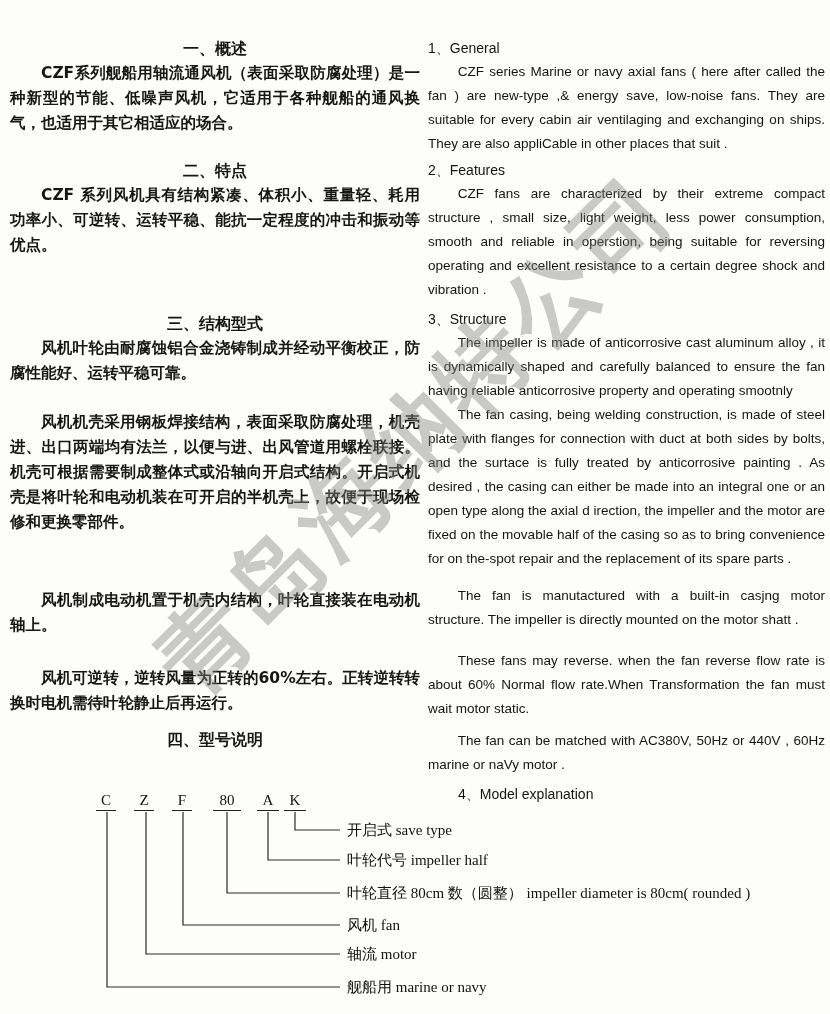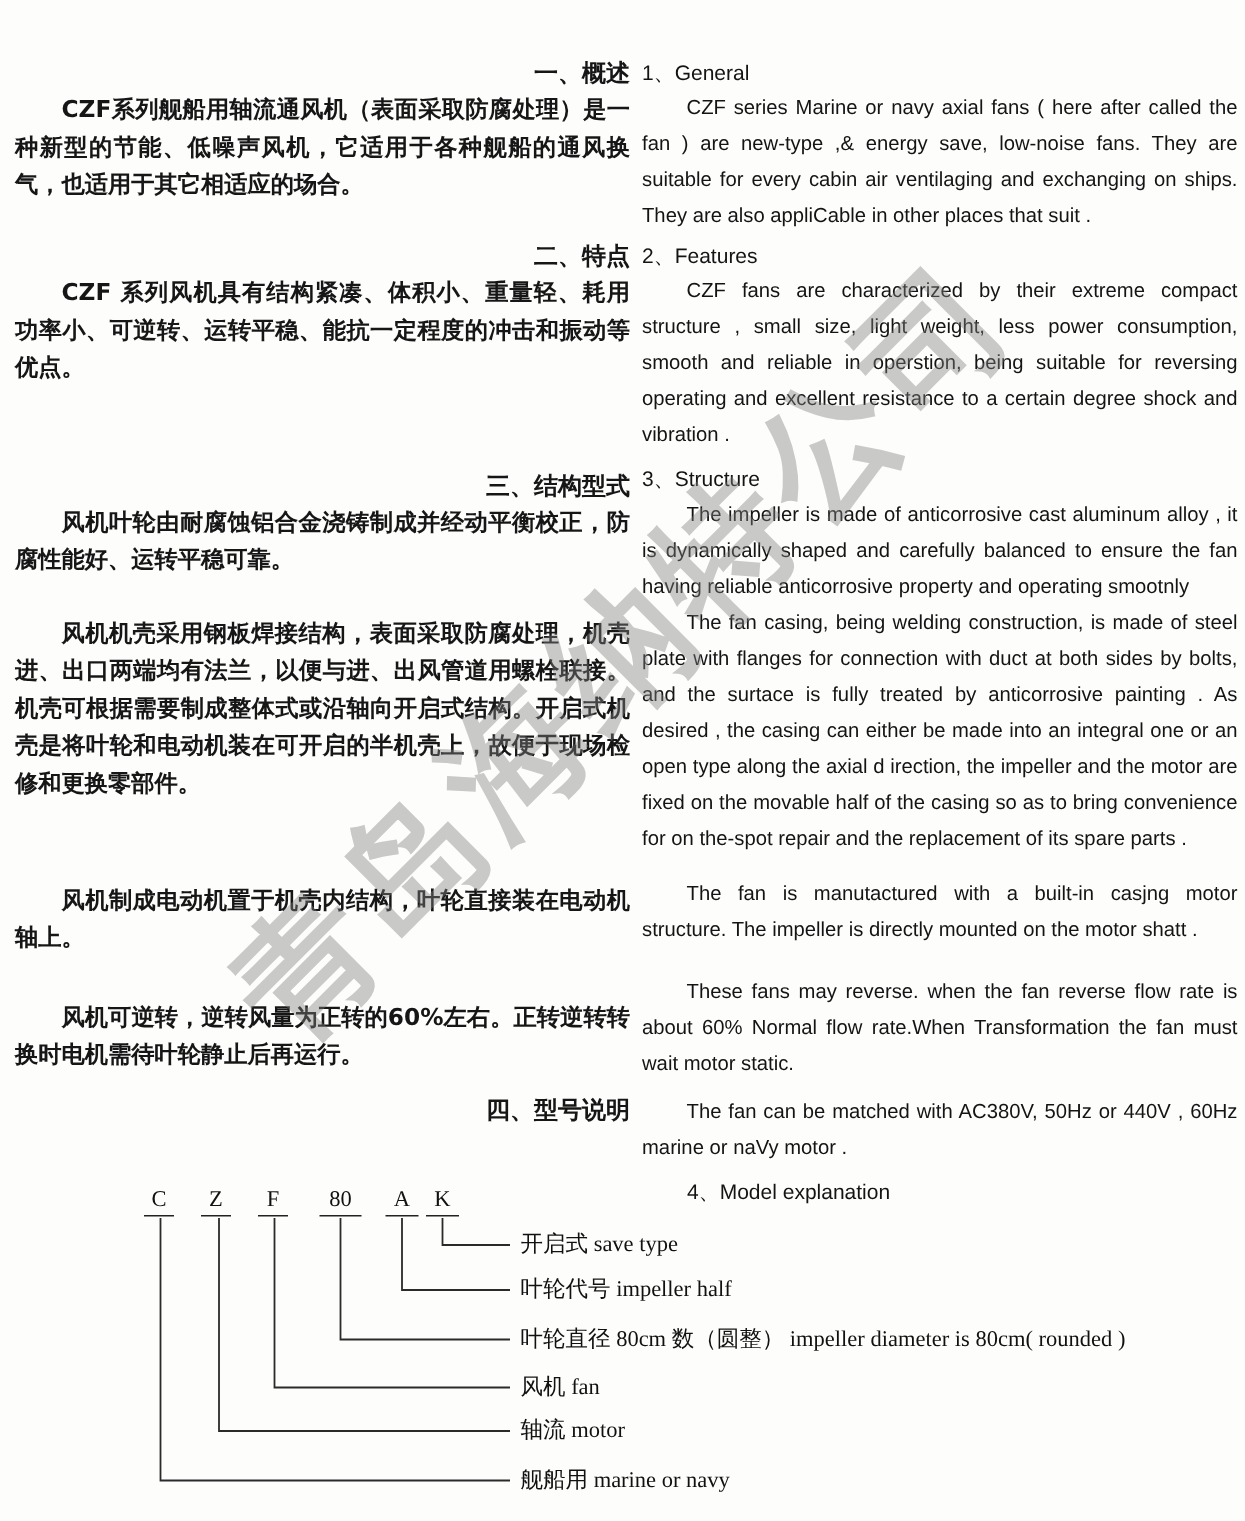--- a/index.html
+++ b/index.html
@@ -20,21 +20,21 @@
     font-family:"DejaVu Sans", sans-serif;
     font-size:15.5px; font-weight:600; line-height:25px;
     text-align:justify; color:#161616;
   }
   .col-right {
     position:absolute; left:428px; top:36px; width:397px;
     font-family:"Liberation Sans", sans-serif;
     font-size:13.5px; font-weight:400; line-height:24px;
     text-align:justify; color:#141414;
   }
-  .cn-h { font-weight:700; font-size:16px; text-align:right; }
+  .cn-h { font-weight:700; font-size:16px; text-align:center; }
   .cn-p { text-indent:2em; }
   .en-h { font-size:14px; text-align:left; }
   .en-p { text-indent:2.2em; }
 
   .col-left  .m1 { margin-top:22px; }
   .col-left  .m2 { margin-top:53px; }
   .col-left  .m3 { margin-top:24px; }
   .col-left  .m4 { margin-top:53px; }
   .col-left  .m5 { margin-top:28px; }
   .col-left  .m6 { margin-top:13px; }

